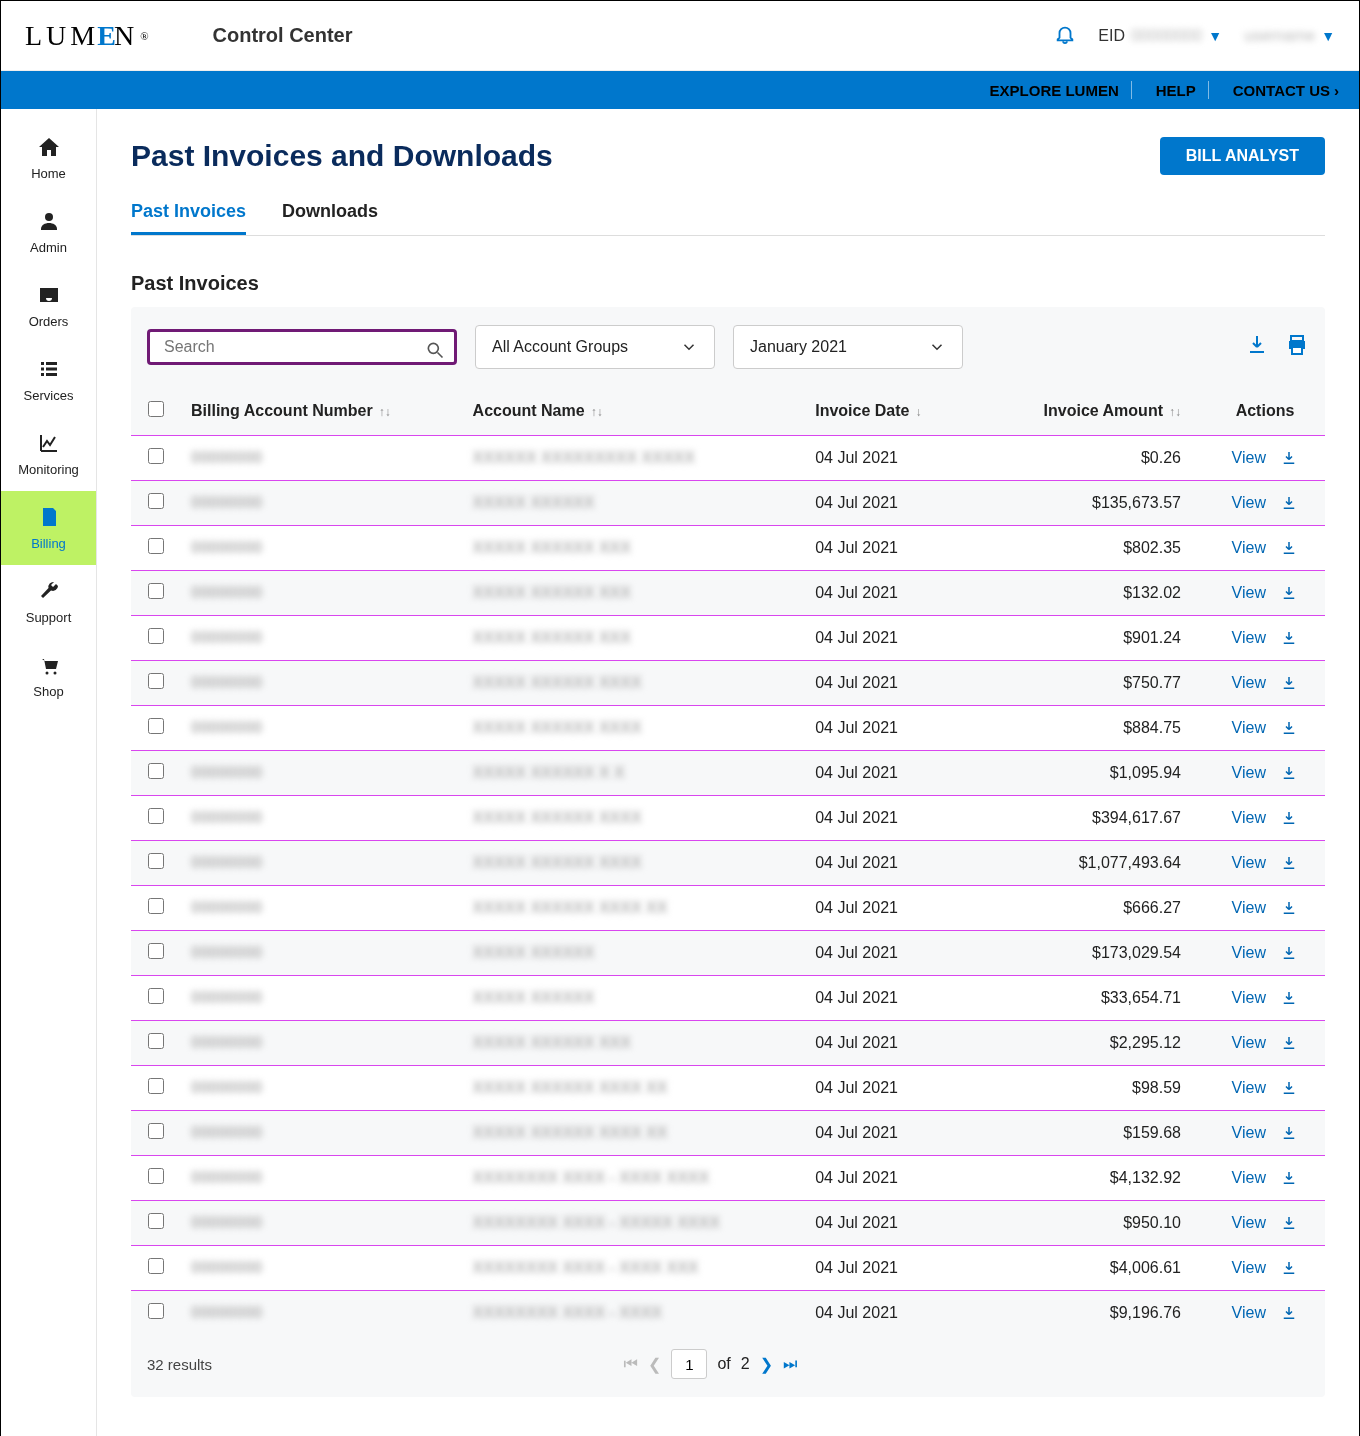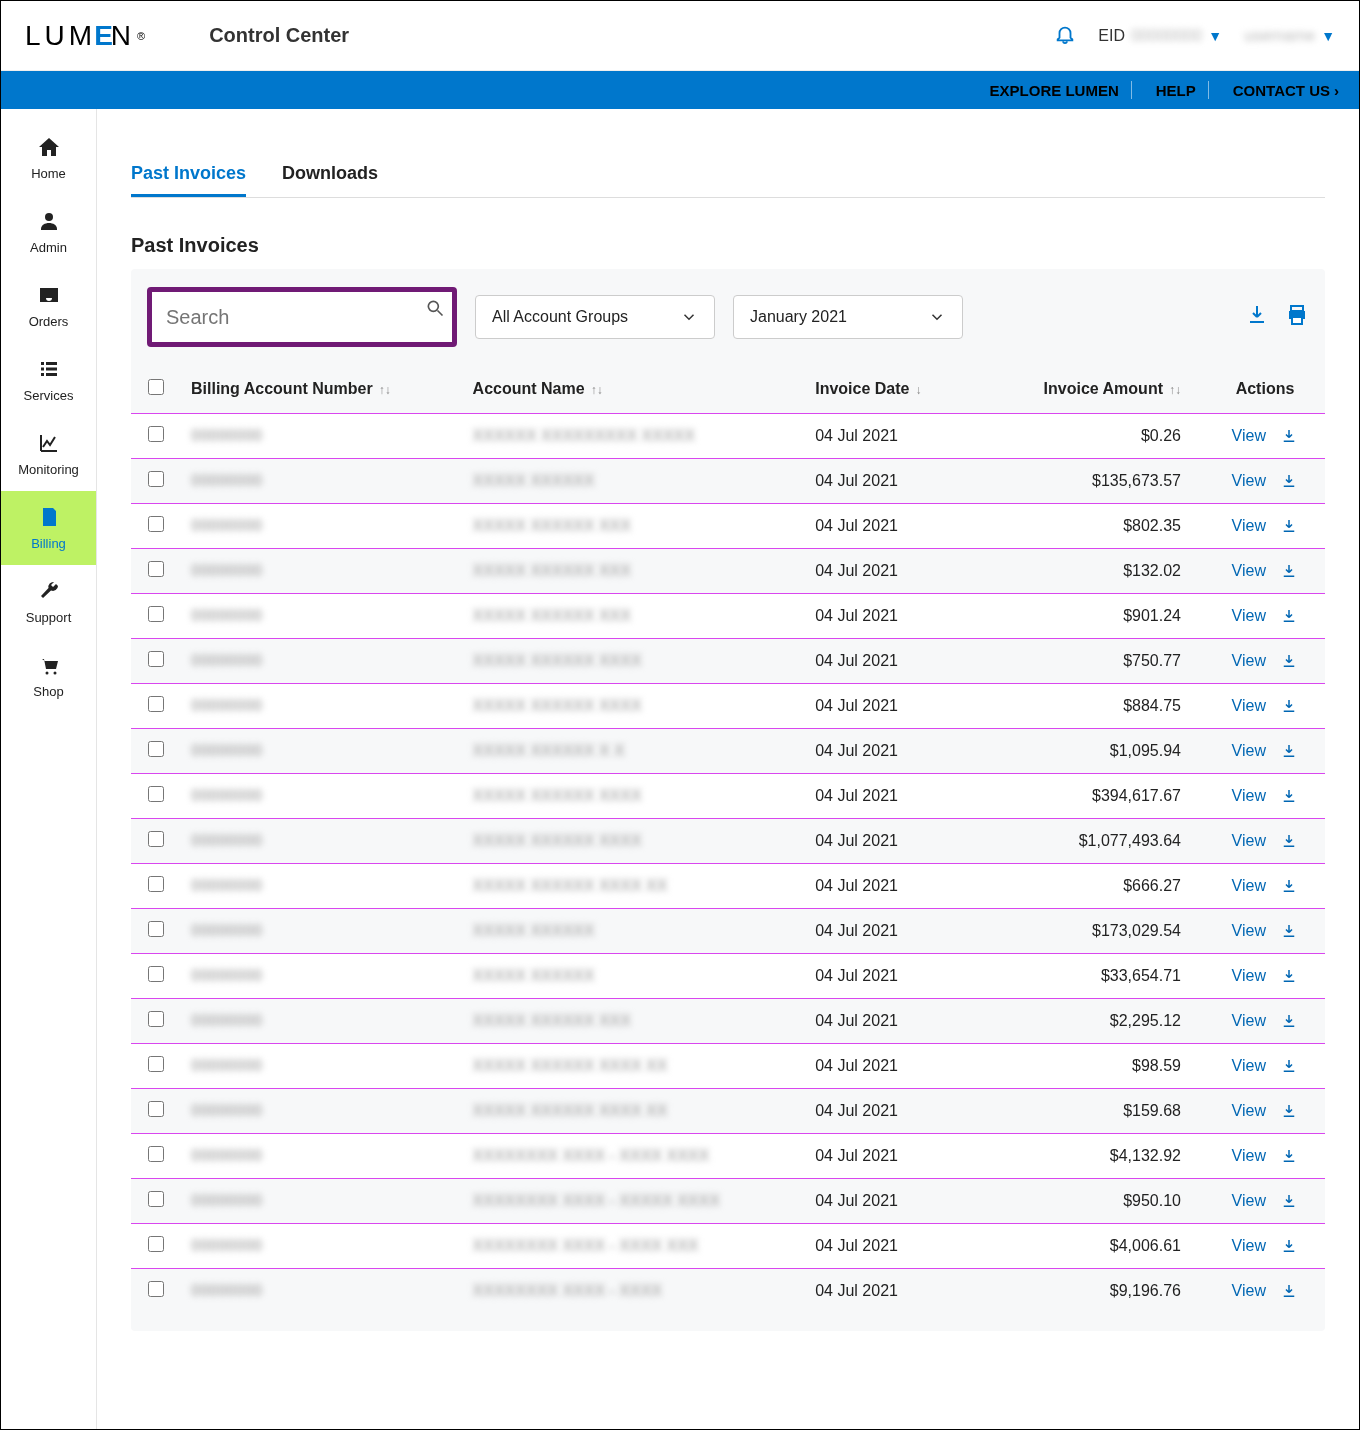--- a/index.html
+++ b/index.html
@@ -1,20 +1,20 @@
 <!DOCTYPE html>
 <html><head>
 <meta charset="utf-8">
 <style>
   * { box-sizing: border-box; margin:0; padding:0; }
   body { font-family: Arial, Helvetica, sans-serif; background:#fff; color:#222; width:1360px; }
   .frame { border:1px solid #000; width:1360px; }
   
   .topbar { display:flex; align-items:center; height:70px; padding:0 24px; border-bottom:1px solid #eee;}
-  .logo { font-family:Liberation Sans, sans-serif; font-weight:400; letter-spacing:4px; font-size:28px; color:#000; display:flex; align-items:center;}
+  .logo { font-family:Liberation Serif, serif; font-weight:400; letter-spacing:4px; font-size:28px; color:#000; display:flex; align-items:center;}
   .logo .e { color:#0077cc; font-weight:700; }
   .logo-reg { font-size:11px; vertical-align:super; margin-left:2px;}
   .app-title { margin-left:60px; font-size:20px; font-weight:600; color:#333;}
   .top-right { margin-left:auto; display:flex; align-items:center; gap:22px; font-size:16px; color:#333;}
   .bell { width:22px; height:22px; }
   .eid-block { display:flex; align-items:center; gap:6px;}
   .eid-value { color:#bbb; filter:blur(3px);}
   .chev { color:#0077cc; font-size:14px;}
   .username { color:#bbb; filter:blur(3px);}
   
@@ -32,21 +32,21 @@
   .page-head { display:flex; align-items:center; }
   .page-title { font-size:30px; font-weight:800; color:#0a2b5c;}
   .analyst-btn { margin-left:auto; background:#0077cc; color:#fff; font-weight:700; font-size:16px; padding:10px 26px; border:none; border-radius:4px; cursor:pointer;}
   .tabs { display:flex; gap:36px; margin-top:26px; border-bottom:1px solid #ddd;}
   .tab { padding-bottom:10px; font-size:18px; font-weight:700; color:#222; cursor:pointer;}
   .tab.active { color:#0077cc; border-bottom:3px solid #0077cc;}
   .section-title { font-size:20px; font-weight:800; margin-top:36px; margin-bottom:12px;}
   .panel { background:#f7f8f9; border-radius:4px; padding:0 0 18px 0;}
   .filters { display:flex; align-items:center; padding:18px 16px; gap:18px;}
   .search-box { position:relative; width:310px; }
-  .search-box input { width:100%; height:60px; border:5px solid #701a75; border-radius:4px; padding:0 40px 0 14px; font-size:20px; background:#fff;}
+  .search-box input { width:100%; height:36px; border:3px solid #701a75; border-radius:4px; padding:0 40px 0 14px; font-size:16px; background:#fff;}
   .search-box .mag { position:absolute; right:12px; top:11px; width:20px; height:20px; fill:#555;}
   .dropdown { height:44px; border:1px solid #ccc; border-radius:4px; background:#fff; display:flex; align-items:center; justify-content:space-between; padding:0 16px; font-size:16px; cursor:pointer; min-width:230px;}
   .dropdown svg { width:18px; height:18px; fill:#333;}
   .tool-icons { margin-left:auto; display:flex; gap:16px; }
   .tool-icons svg { width:24px; height:24px; fill:#0077cc; cursor:pointer;}
   
   table { width:100%; border-collapse:collapse; font-size:16px; background:#fff;}
   thead th { text-align:left; font-weight:700; padding:14px 10px; background:#f7f8f9; color:#222; font-size:16px;}
   thead th.chk { width:50px; text-align:center;}
   thead th .sort { color:#888; font-size:12px; margin-left:6px;}
@@ -170,20 +170,24 @@
         <svg viewBox="0 0 24 24" fill="#222">
             <path d="M5 6h2l2 10h10l2-8H8"></path>
             <circle cx="10" cy="20" r="1.5"></circle>
             <circle cx="18" cy="20" r="1.5"></circle>
           </svg>
         <span>Shop</span>
       </div>
     </div>
 
     <div class="main">
+      <div class="page-head">
+        <div class="page-title">Past Invoices and Downloads</div>
+        <button class="analyst-btn">BILL ANALYST</button>
+      </div>
 
       <div class="tabs">
         <div class="tab active">Past Invoices</div>
         <div class="tab">Downloads</div>
       </div>
 
       <div class="section-title">Past Invoices</div>
 
       <div class="panel">
         <div class="filters">
@@ -490,16 +494,29 @@
     <td class="act">
       <a class="view-link">View</a>
       <span class="dl-small"><svg viewBox="0 0 24 24">
                       <path d="M12 4v10m0 0l-4-4m4 4l4-4M5 19h14" fill="none" stroke="#0066b3" stroke-width="2"></path>
                     </svg></span>
     </td>
               </tr>
             </tbody>
         </table>
 
+        <div class="pager">
+          <div class="results">32 results</div>
+          <div class="pager-ctrl">
+            <span class="pbtn">⏮</span>
+            <span class="pbtn">❮</span>
+            <input type="text" value="1" style="">
+            <span>of</span>
+            <span>2</span>
+            <span class="pbtn enabled">❯</span>
+            <span class="pbtn enabled">⏭</span>
+          </div>
+          <div style="width:100px"></div>
+        </div>
       </div>
     </div>
   </div>
 </div>
 
 </body></html>

